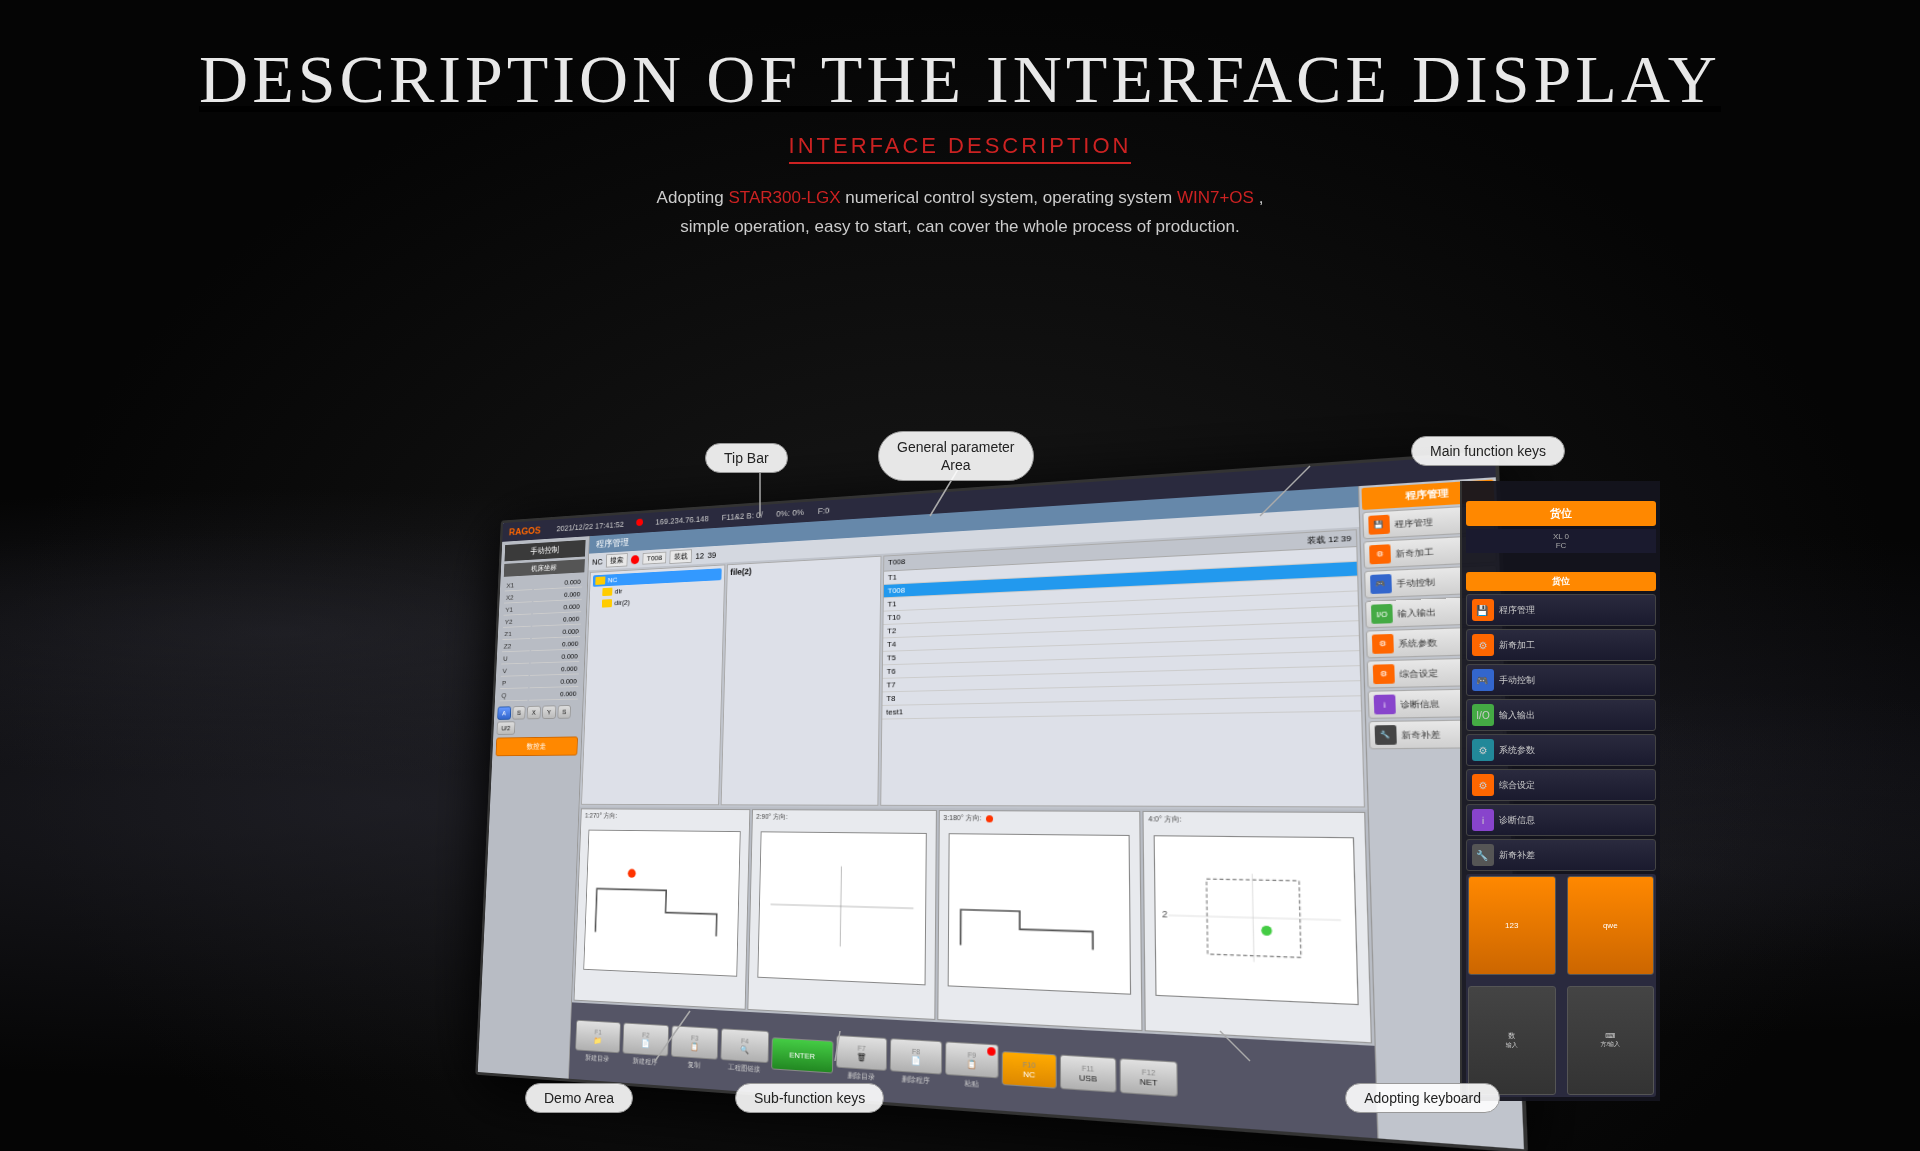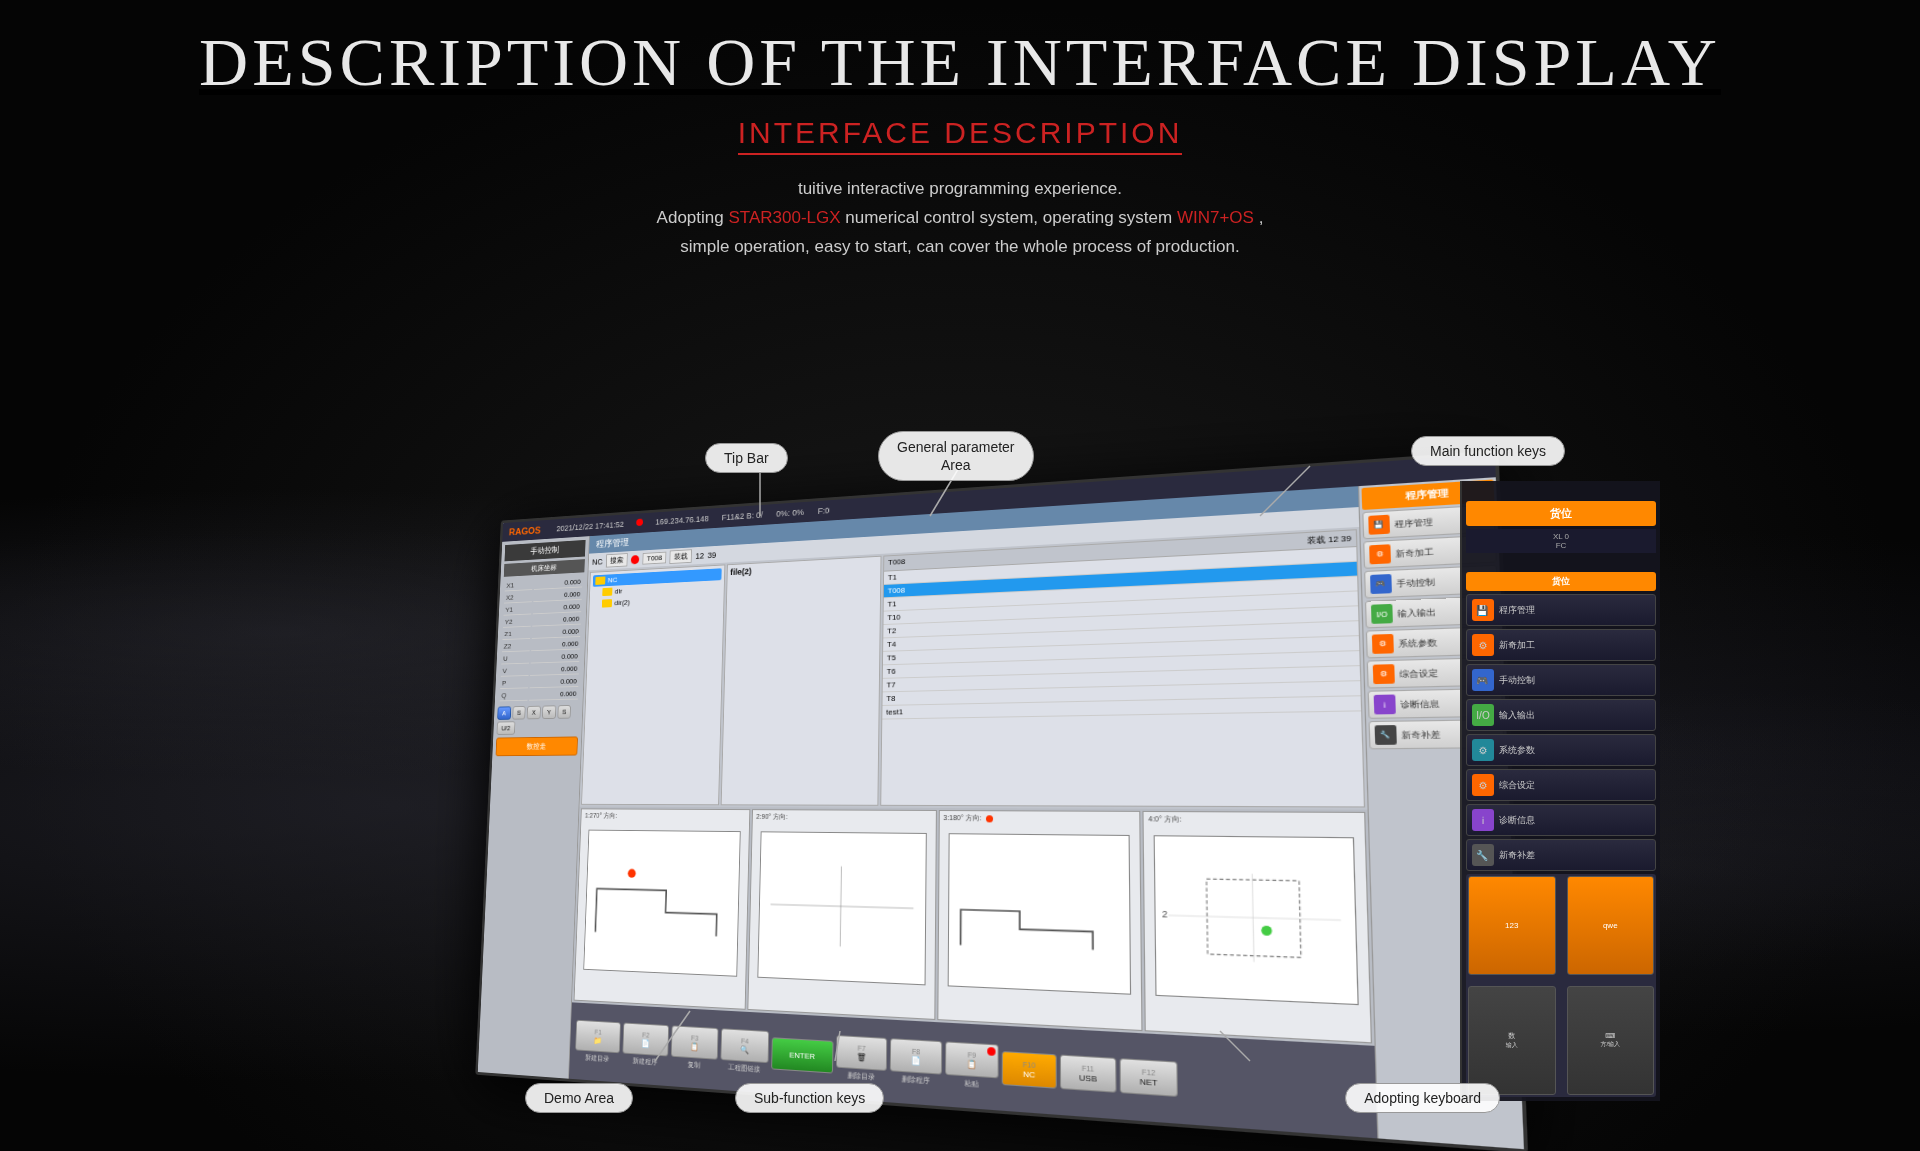--- a/index.html
+++ b/index.html
@@ -39,33 +39,33 @@
     .content {
       position: relative;
       z-index: 1;
       width: 100%;
       height: 100%;
     }
 
     
     .header {
       text-align: center;
-      padding-top: 23px;
+      padding-top: 40px;
       text-decoration: underline;
     }
     .main-title {
       font-size: 68px;
       font-weight: 300;
       color: #e8e8e8;
       letter-spacing: 4px;
       text-transform: uppercase;
       font-family: 'Georgia', serif;
     }
     .sub-title {
-      font-size: 30px;
+      font-size: 22px;
       color: #cc2222;
       letter-spacing: 3px;
       margin-top: 6px;
       text-transform: uppercase;
       border-bottom: 2px solid #cc2222;
       display: inline-block;
       padding-bottom: 3px;
     }
 
     
@@ -595,21 +595,20 @@
 <div class="content">
 
   <div class="header">
     <div class="main-title">DESCRIPTION OF THE INTERFACE DISPLAY</div>
     <div style="text-align:center; margin-top:8px;">
       <span class="sub-title">INTERFACE DESCRIPTION</span>
     </div>
   </div>
 
   <div class="description">
-    <p>tuitive interactive programming experience.</p>
     <p>
       <span>Adopting </span>
       <span class="highlight-red">STAR300-LGX</span>
       <span> numerical control system, operating system </span>
       <span class="highlight-red">WIN7+OS</span>
       <span>,</span>
     </p>
     <p>simple operation, easy to start, can cover the whole process of production.</p>
   </div>
 

